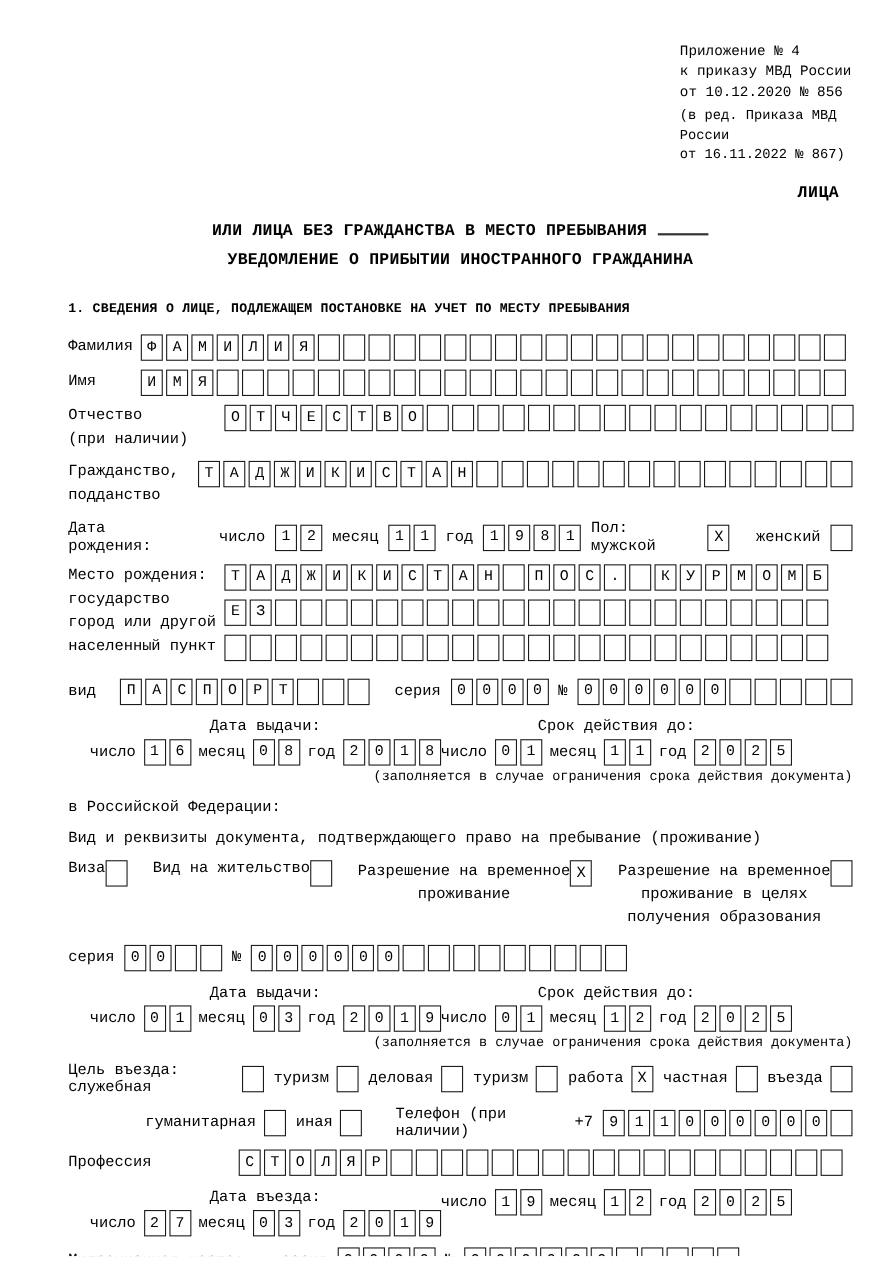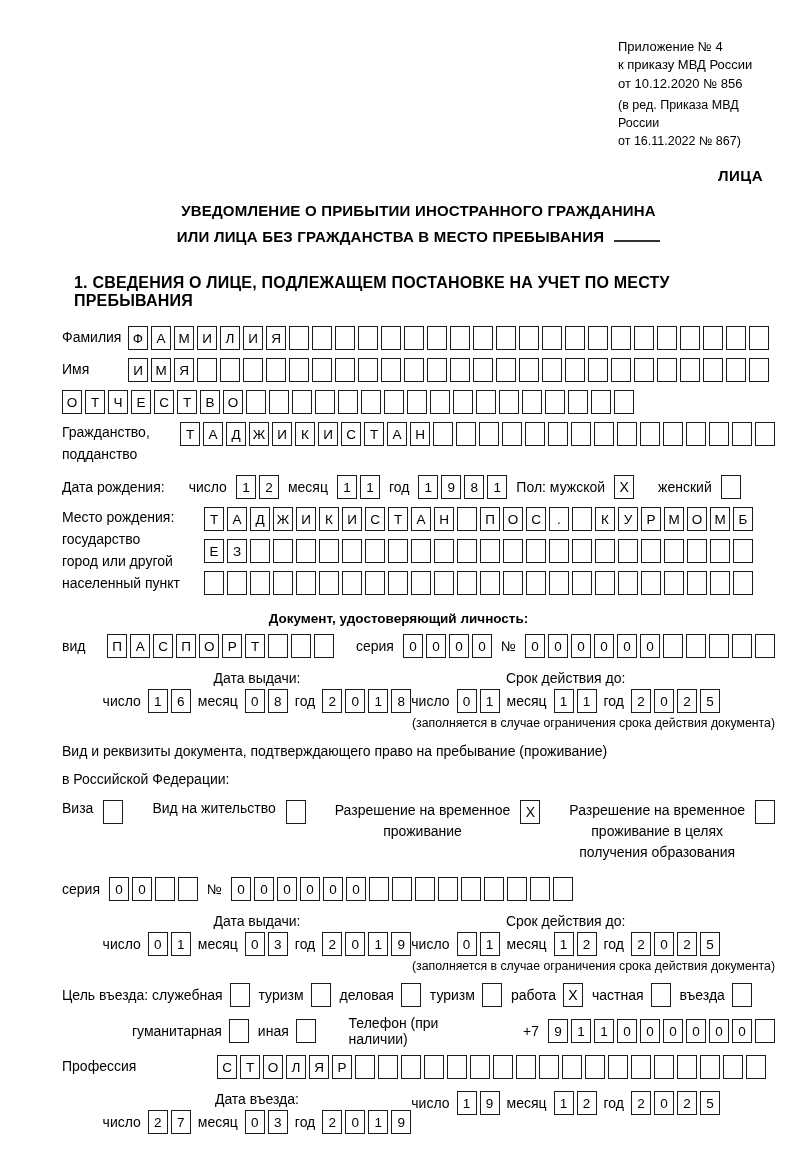--- a/index.html
+++ b/index.html
@@ -1,27 +1,27 @@
 <!DOCTYPE html>
 <html><head>
 <meta charset="utf-8">
 <style>
   * { margin:0; padding:0; box-sizing:border-box; }
   body { background:#fff; }
   .page {
     width:800px; height:1142px; overflow:hidden; background:#fff; color:#000;
-    font-family:Liberation Sans, sans-serif; font-size:14px;
+    font-family:Liberation Mono, monospace; font-size:14px;
     padding:38px 25px 10px 62px; position:relative;
   }
   .annex { margin-left:556px; font-size:13px; line-height:1.42; }
   .annex-note { margin-top:4px; font-size:12.5px; line-height:1.42; }
   .forma { text-align:right; padding-right:12px; font-weight:bold; font-size:15px; margin-top:16px; letter-spacing:.5px; }
   .title { text-align:center; font-weight:bold; font-size:15px; line-height:1.75; margin-top:14px; letter-spacing:.2px; }
   .uline { display:inline-block; width:46px; border-bottom:2.5px solid #333; height:13px; margin-left:10px; }
-  .s1head { font-weight:bold; font-size:16px; margin:24px 12px 16px; letter-spacing:.2px; }
+  .s1head { font-weight:bold; font-size:12px; margin:24px 0 16px; letter-spacing:.2px; }
 
   .row { display:flex; align-items:center; margin-bottom:8px; }
   .row.top { align-items:flex-start; }
   .lbl { flex:none; line-height:1.55; }
   .pre { white-space:pre-line; }
   .w66 { width:66px; } .w142 { width:142px; } .w118 { width:118px; } .w96 { width:96px; } .w155 { width:100px; margin-right:55px; }
   .cells { display:inline-flex; gap:3px; flex:none; }
   .cell {
     width:20px; height:24px; border:1.8px solid #1c1c1c; flex:none;
     display:inline-flex; align-items:center; justify-content:center; font-size:13.5px;
@@ -34,21 +34,21 @@
   .inline { display:flex; align-items:center; gap:9px; flex-wrap:nowrap; }
   .pair { display:inline-flex; align-items:center; gap:7px; }
 
   .daterow { display:flex; justify-content:flex-end; width:658px; margin-top:12px; }
   .dg-title { text-align:center; margin-bottom:3px; }
   .dg-fields { display:flex; align-items:center; gap:7px; }
   .note { font-size:12.3px; text-align:right; margin:3px 0 10px; padding-right:0; }
   .para { line-height:1.7; margin-top:4px; }
   .dochead { font-weight:bold; text-align:center; font-size:13.5px; margin:2px 40px 8px 0; }
   .rvp-row { display:flex; align-items:flex-start; justify-content:space-between; width:713px; margin:8px 0 14px; }
-  .rvp-item { display:flex; align-items:flex-start; gap:10px; }
+  .rvp-item { display:flex; align-items:flex-start; }
   .ctr { text-align:center; line-height:1.5; }
   .purpose2 { margin-left:70px; }
   .gap28 { width:16px; } .gap14 { width:6px; }
   .mb2 { margin-bottom:2px; }
 </style>
 </head>
 <body>
 
 <div class="page">
 
@@ -58,22 +58,22 @@
     <div>от 10.12.2020 № 856</div>
     <div class="annex-note">
       <div>(в ред. Приказа МВД России</div>
       <div>от 16.11.2022 № 867)</div>
     </div>
   </div>
 
   <div class="forma">ЛИЦА</div>
 
   <div class="title">
+    <div><span>ИЛИ ЛИЦА БЕЗ ГРАЖДАНСТВА В МЕСТО ПРЕБЫВАНИЯ</span><span class="uline"></span></div>
     <div>УВЕДОМЛЕНИЕ О ПРИБЫТИИ ИНОСТРАННОГО ГРАЖДАНИНА</div>
-    <div><span>ИЛИ ЛИЦА БЕЗ ГРАЖДАНСТВА В МЕСТО ПРЕБЫВАНИЯ</span><span class="uline"></span></div>
   </div>
 
   <div class="s1head">1. СВЕДЕНИЯ О ЛИЦЕ, ПОДЛЕЖАЩЕМ ПОСТАНОВКЕ НА УЧЕТ ПО МЕСТУ ПРЕБЫВАНИЯ</div>
 
   <div class="row">
     <div class="lbl w66">Фамилия</div>
     <div class="cells">
         <span class="cell">Ф</span>
         <span class="cell">А</span>
         <span class="cell">М</span>
@@ -133,20 +133,22 @@
         <span class="cell"></span>
         <span class="cell"></span>
         <span class="cell"></span>
         <span class="cell"></span>
         <span class="cell"></span>
         <span class="cell"></span>
       </div>
   </div>
 
   <div class="row top">
+    <div class="lbl w142 pre">Отчество
+(при наличии)</div>
     <div class="cells">
         <span class="cell">О</span>
         <span class="cell">Т</span>
         <span class="cell">Ч</span>
         <span class="cell">Е</span>
         <span class="cell">С</span>
         <span class="cell">Т</span>
         <span class="cell">В</span>
         <span class="cell">О</span>
         <span class="cell"></span>
@@ -309,21 +311,20 @@
           <span class="cell"></span>
           <span class="cell"></span>
           <span class="cell"></span>
           <span class="cell"></span>
           <span class="cell"></span>
           <span class="cell"></span>
         </div>
     </div>
   </div>
 
-  <div class="dochead">Документ, удостоверяющий личность:</div>
 
   <div class="row inline">
     <span>вид</span>
     <span class="gap14"></span>
     <span class="cells">
         <span class="cell">П</span>
         <span class="cell">А</span>
         <span class="cell">С</span>
         <span class="cell">П</span>
         <span class="cell">О</span>
@@ -398,22 +399,22 @@
             <span class="cell">2</span>
             <span class="cell">0</span>
             <span class="cell">2</span>
             <span class="cell">5</span>
           </span>
       </div>
     </div>
   </div>
   <div class="note">(заполняется в случае ограничения срока действия документа)</div>
 
+  <div class="para">в Российской Федерации:</div>
   <div class="para">Вид и реквизиты документа, подтверждающего право на пребывание (проживание)</div>
-  <div class="para">в Российской Федерации:</div>
 
   <div class="rvp-row">
     <div class="rvp-item">
       <span>Виза</span>
       <span class="chk"></span>
     </div>
     <div class="rvp-item">
       <span>Вид на жительство</span>
       <span class="chk"></span>
     </div>

